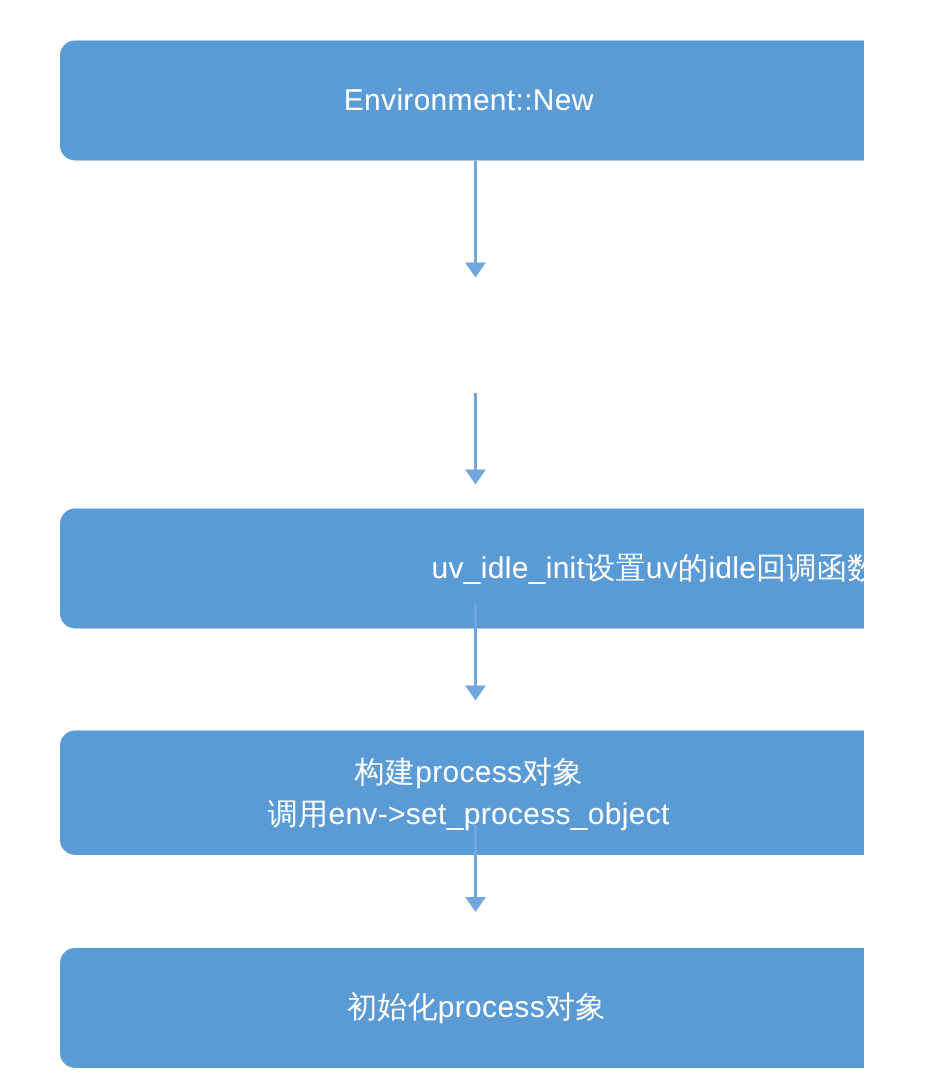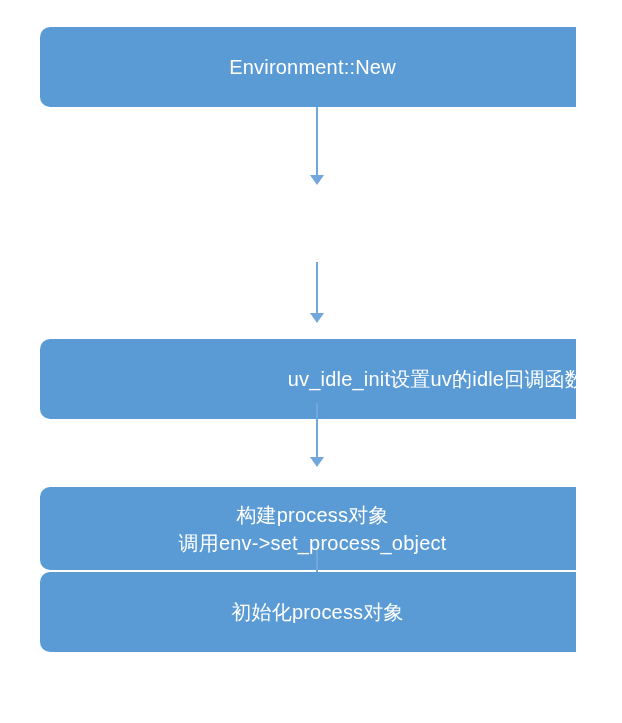--- a/index.html
+++ b/index.html
@@ -63,21 +63,21 @@
   }
   
   #node-1{top:27px;height:80px;}
   #arrow-1{top:107px;height:78px;}
   #node-2{top:185px;height:77px;}
   #arrow-2{top:262px;height:61px;}
   #node-3{top:339px;height:80px;justify-content:flex-end;}
   #arrow-3{top:403px;height:64px;}
   #node-4{top:467px;height:83px;margin-top:20px;}
   #arrow-4{top:550px;height:58px;}
-  #node-5{top:572px;height:80px;padding-left:10px;}
+  #node-5{top:632px;height:80px;padding-left:10px;}
 </style>
 </head>
 <body>
 
 <div class="canvas">
 
   <div class="node" id="node-1">
     <span class="node-label">Environment::New</span>
   </div>
 

